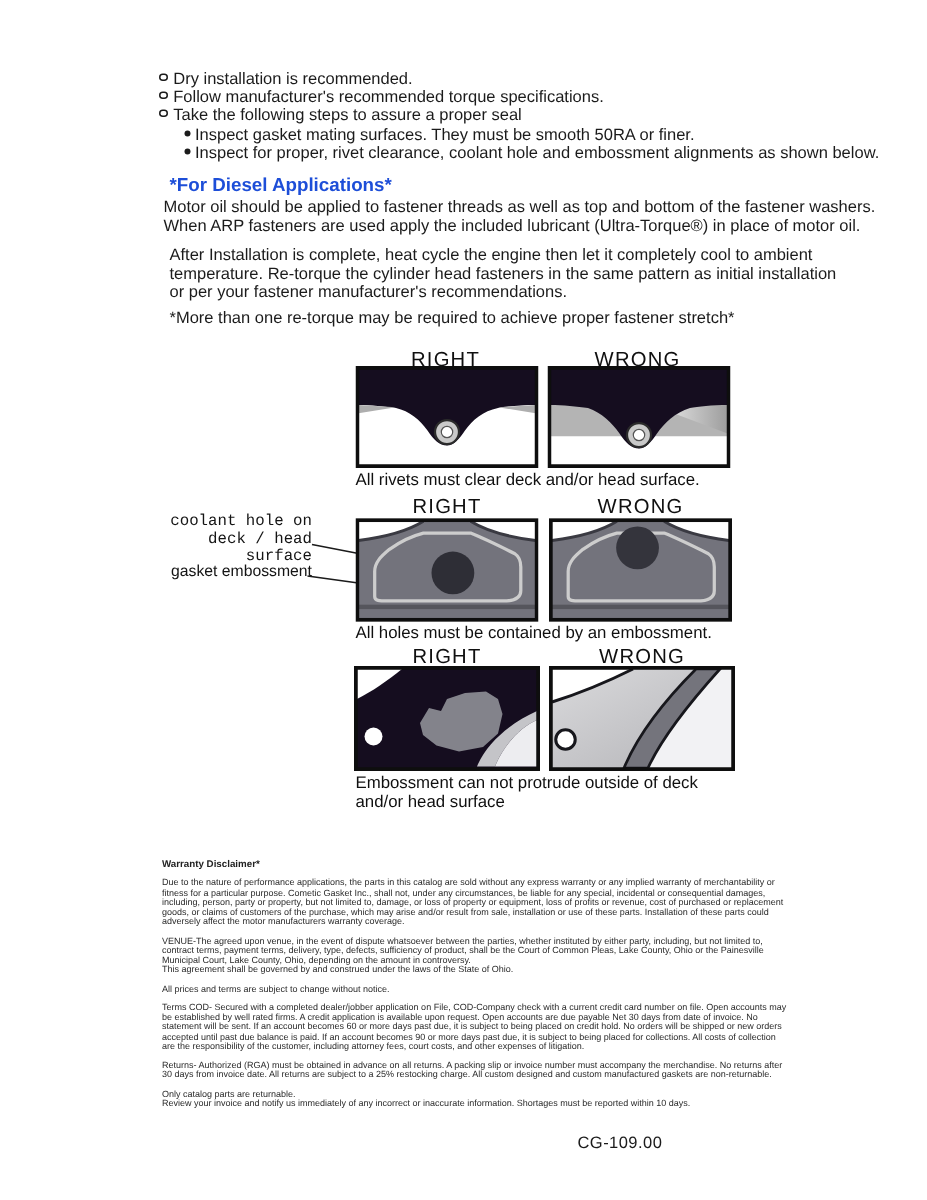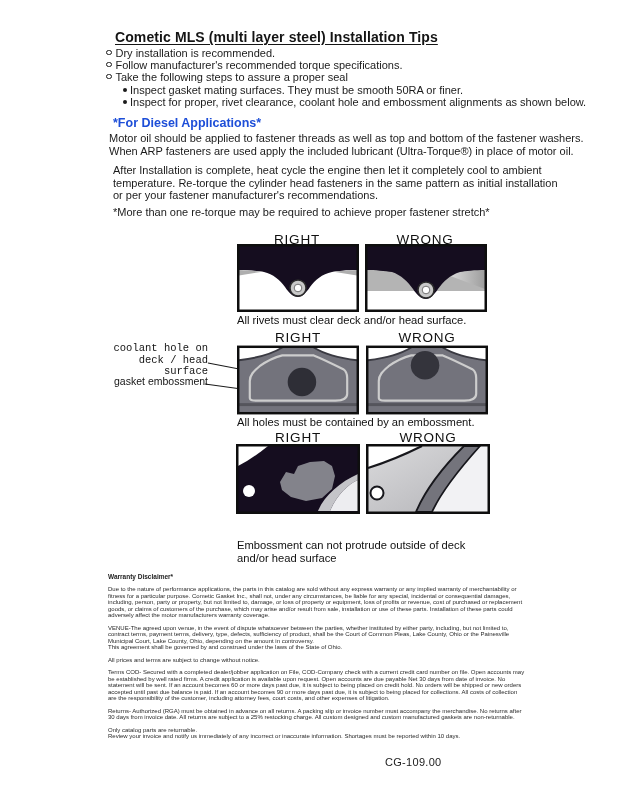--- a/index.html
+++ b/index.html
@@ -37,21 +37,20 @@
   .disclaimer h3{margin:0 0 6px 0;font-size:6.5px;font-weight:bold;color:#222;}
   .disclaimer p{margin:0 0 6px 0;font-size:6px;line-height:6.5px;white-space:pre-line;color:#2a2a2a;}
   .pagecode{left:385px;top:756px;font-size:11px;letter-spacing:0.3px;color:#1b1b1b;}
   svg{display:block;}
 </style>
 </head>
 <body>
 
 <div class="page">
 
-  <div class="abs title">Cometic MLS (multi layer steel) Installation Tips</div>
 
   <div class="abs bullets">
     <div class="bline lvl1"><span class="txt">Dry installation is recommended.</span></div>
     <div class="bline lvl1"><span class="txt">Follow manufacturer's recommended torque specifications.</span></div>
     <div class="bline lvl1"><span class="txt">Take the following steps to assure a proper seal</span></div>
     <div class="bline lvl2"><span class="txt">Inspect gasket mating surfaces.  They must be smooth 50RA or finer.</span></div>
     <div class="bline lvl2"><span class="txt">Inspect for proper, rivet clearance, coolant hole and embossment alignments as shown below.</span></div>
   </div>
 
   <div class="abs h2">*For Diesel Applications*</div>
@@ -152,21 +151,21 @@
     </defs>
     <rect x="1" y="1" width="122" height="68" fill="url(#f3g)"></rect>
     <path d="M2,2 L56,2 C38,11 18,19 2,24 Z" fill="#ffffff"></path>
     <path d="M56,2 C38,11 18,19 2,24" stroke="#17171c" stroke-width="2" fill="none"></path>
     <path d="M66,68 C76,46 96,22 114,2 L122,2 L122,68 Z" fill="#f2f2f4"></path>
     <path d="M98,2 L114,2 C96,22 76,46 66,68 L50,68 C60,44 80,20 98,2 Z" fill="#74747c" stroke="#17171c" stroke-width="1.8"></path>
     <circle cx="11" cy="49" r="6.5" fill="#ffffff" stroke="#17171c" stroke-width="2"></circle>
     <rect x="1.25" y="1.25" width="121.5" height="67.5" fill="none" stroke="#0e0e0e" stroke-width="2.5"></rect>
   </svg>
 
-  <div class="abs figcaption" style="left:237px;top:516px;margin-top:23px;">Embossment can not protrude outside of deck
+  <div class="abs figcaption" style="left:237px;top:516px;">Embossment can not protrude outside of deck
 and/or head surface</div>
 
   <div class="abs disclaimer">
     <h3>Warranty Disclaimer*</h3>
     <p>Due to the nature of performance applications, the parts in this catalog are sold without any express warranty or any implied warranty of merchantability or
 fitness for a particular purpose.  Cometic Gasket Inc., shall not, under any circumstances, be liable for any special, incidental or consequential damages,
 including, person, party or property, but not limited to, damage, or loss of property or equipment, loss of profits or revenue, cost of purchased or replacement
 goods, or claims of customers of the purchase, which may arise and/or result from sale, installation or use of these parts.  Installation of these parts could
 adversely affect the motor manufacturers warranty coverage.</p>
     <p>VENUE-The agreed upon venue, in the event of dispute whatsoever between the parties, whether instituted by either party, including, but not limited to,

